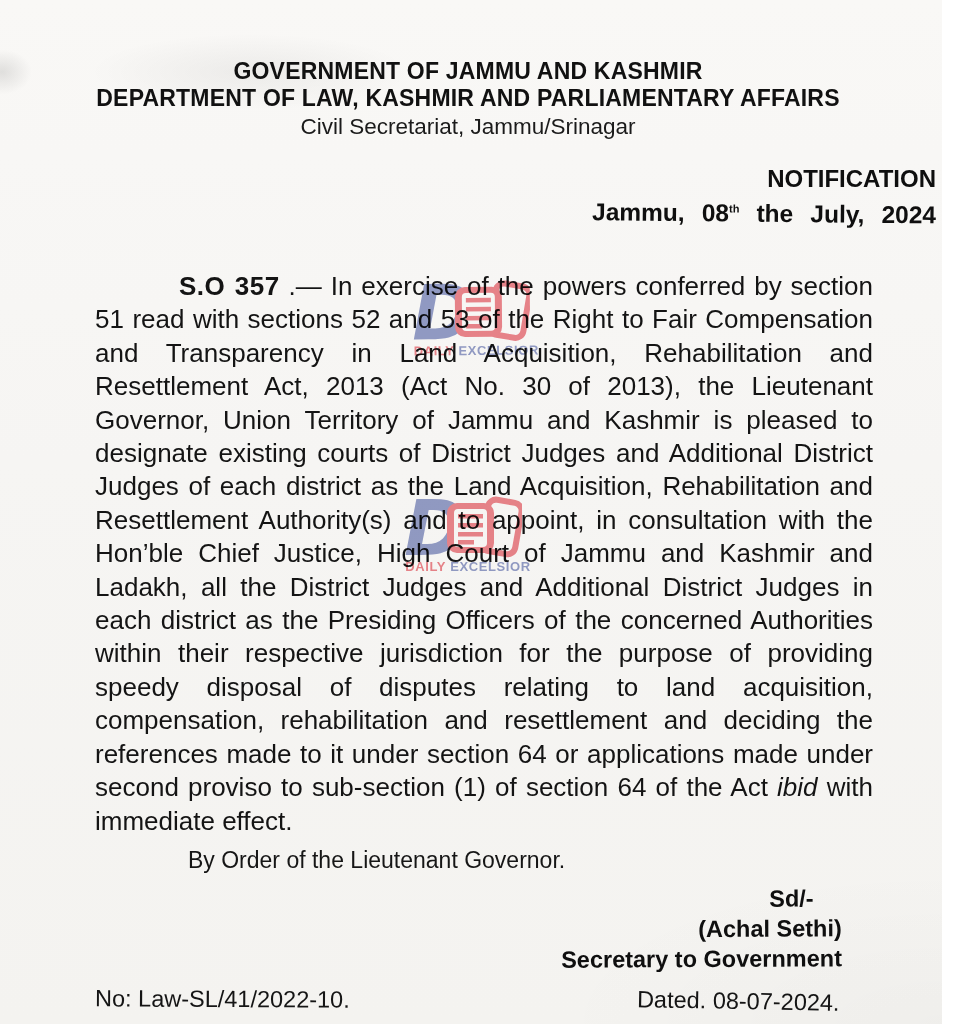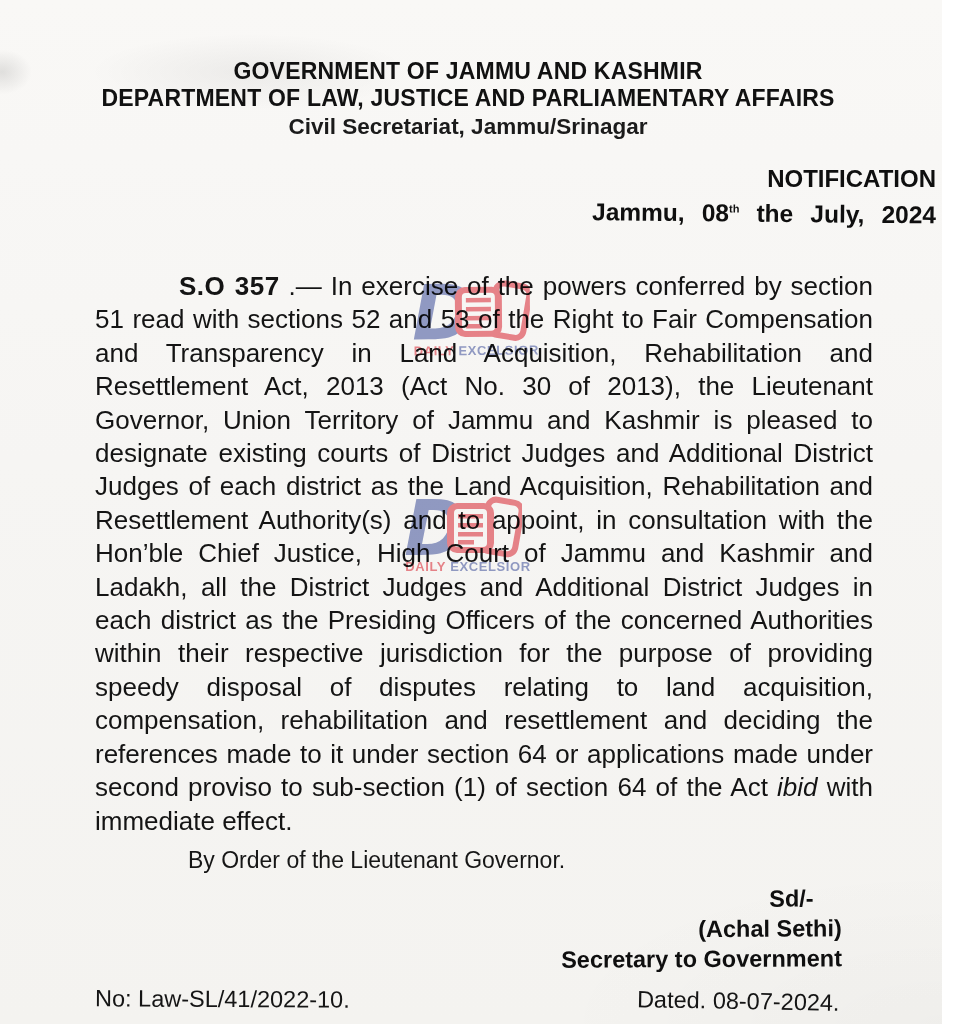--- a/index.html
+++ b/index.html
@@ -14,21 +14,21 @@
     color: #161616;
     background:
       radial-gradient(230px 55px at 250px 72px, rgba(0,0,0,0.05), rgba(0,0,0,0) 70%),
       radial-gradient(40px 30px at 2px 72px, rgba(0,0,0,0.10), rgba(0,0,0,0) 75%),
       radial-gradient(500px 200px at 100% 100%, rgba(0,0,0,0.018), rgba(0,0,0,0) 80%),
       linear-gradient(180deg, #f9f8f6 0%, #f6f5f3 45%, #f4f3f0 100%);
   }
   
   .header { position: absolute; top: 58px; left: 0; right: 6px; text-align: center; }
   .h-bold { font-weight: bold; font-size: 23px; line-height: 27px; letter-spacing: 0.2px; color: #111; }
-  .h-reg  { font-weight: bold; font-size: 22.5px; line-height: 30px; color: #1b1b1b; }
+  .h-reg  { font-weight: normal; font-size: 22.5px; line-height: 30px; color: #1b1b1b; }
 
   .notif { position: absolute; top: 165px; left: 0; right: 6px; text-align: right; }
   .notif-title { font-weight: bold; font-size: 24px; line-height: 28px; color: #0f0f0f; }
   .notif-date  { font-weight: bold; font-size: 24.5px; line-height: 30px; margin-top: 3px;
                  word-spacing: 0.42em; transform: rotate(0.55deg); color: #0f0f0f; }
   .notif-date sup { font-size: 11px; line-height: 0; vertical-align: 9px; }
 
   
   .order-text {
     position: absolute; top: 270px; left: 95px; width: 778px;
@@ -69,21 +69,21 @@
   .wm-daily { color: #e02330; margin-top: 24px; }
   .wm-exc   { color: #3d4fa0; }
 </style>
 </head>
 <body>
 
 <div class="page">
 
   <div class="header">
     <div class="h-bold">GOVERNMENT OF JAMMU AND KASHMIR</div>
-    <div class="h-bold">DEPARTMENT OF LAW, JUSTICE AND PARLIAMENTARY AFFAIRS</div>
+    <div class="h-bold">DEPARTMENT OF LAW, KASHMIR AND PARLIAMENTARY AFFAIRS</div>
     <div class="h-reg">Civil Secretariat, Jammu/Srinagar</div>
   </div>
 
   <div class="notif">
     <div class="notif-title">NOTIFICATION</div>
     <div class="notif-date"><span>Jammu, 08</span><sup>th</sup><span> the July, 2024</span></div>
   </div>
 
   <p class="order-text"><span class="so">S.O 357</span><span> .— In exercise of the powers conferred by section 51 read with sections 52 and 53 of the Right to Fair Compensation and Transparency in Land Acquisition, Rehabilitation and Resettlement Act, 2013 (Act No. 30 of 2013), the Lieutenant Governor, Union Territory of Jammu and Kashmir is pleased to designate existing courts of District Judges and Additional District Judges of each district as the Land Acquisition, Rehabilitation and Resettlement Authority(s) and to appoint, in consultation with the Hon’ble Chief Justice, High Court of Jammu and Kashmir and Ladakh, all the District Judges and Additional District Judges in each district as the Presiding Officers of the concerned Authorities within their respective jurisdiction for the purpose of providing speedy disposal of disputes relating to land acquisition, compensation, rehabilitation and resettlement and deciding the references made to it under section 64 or applications made under second proviso to sub-section (1) of section 64 of the Act </span><span class="ibid">ibid</span><span> with immediate effect.</span></p>
 

